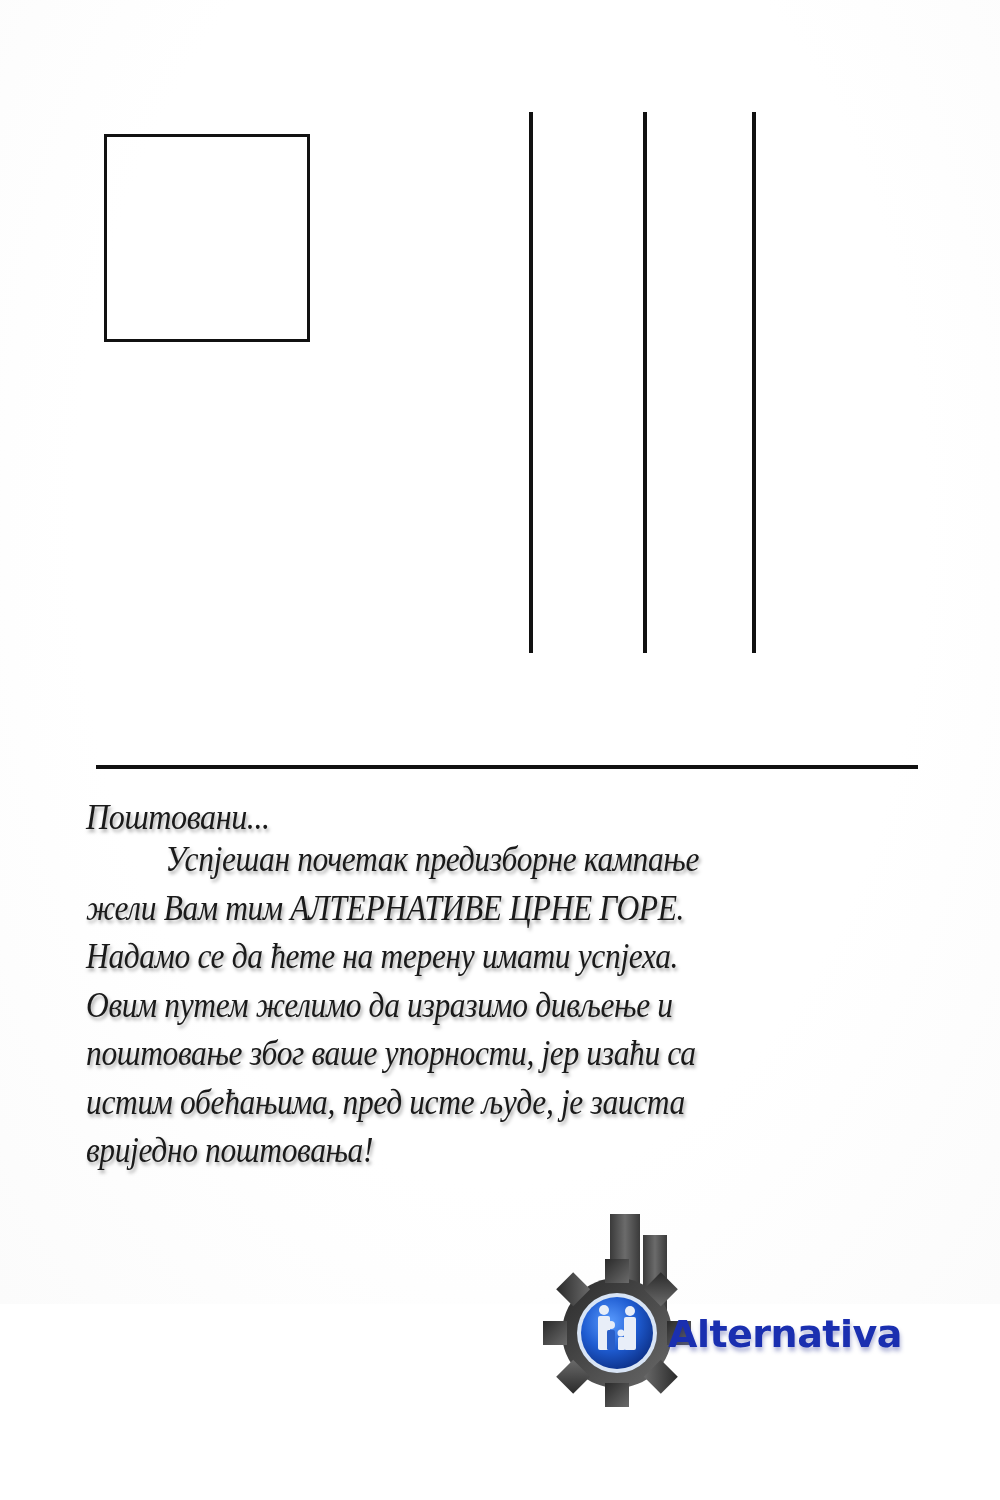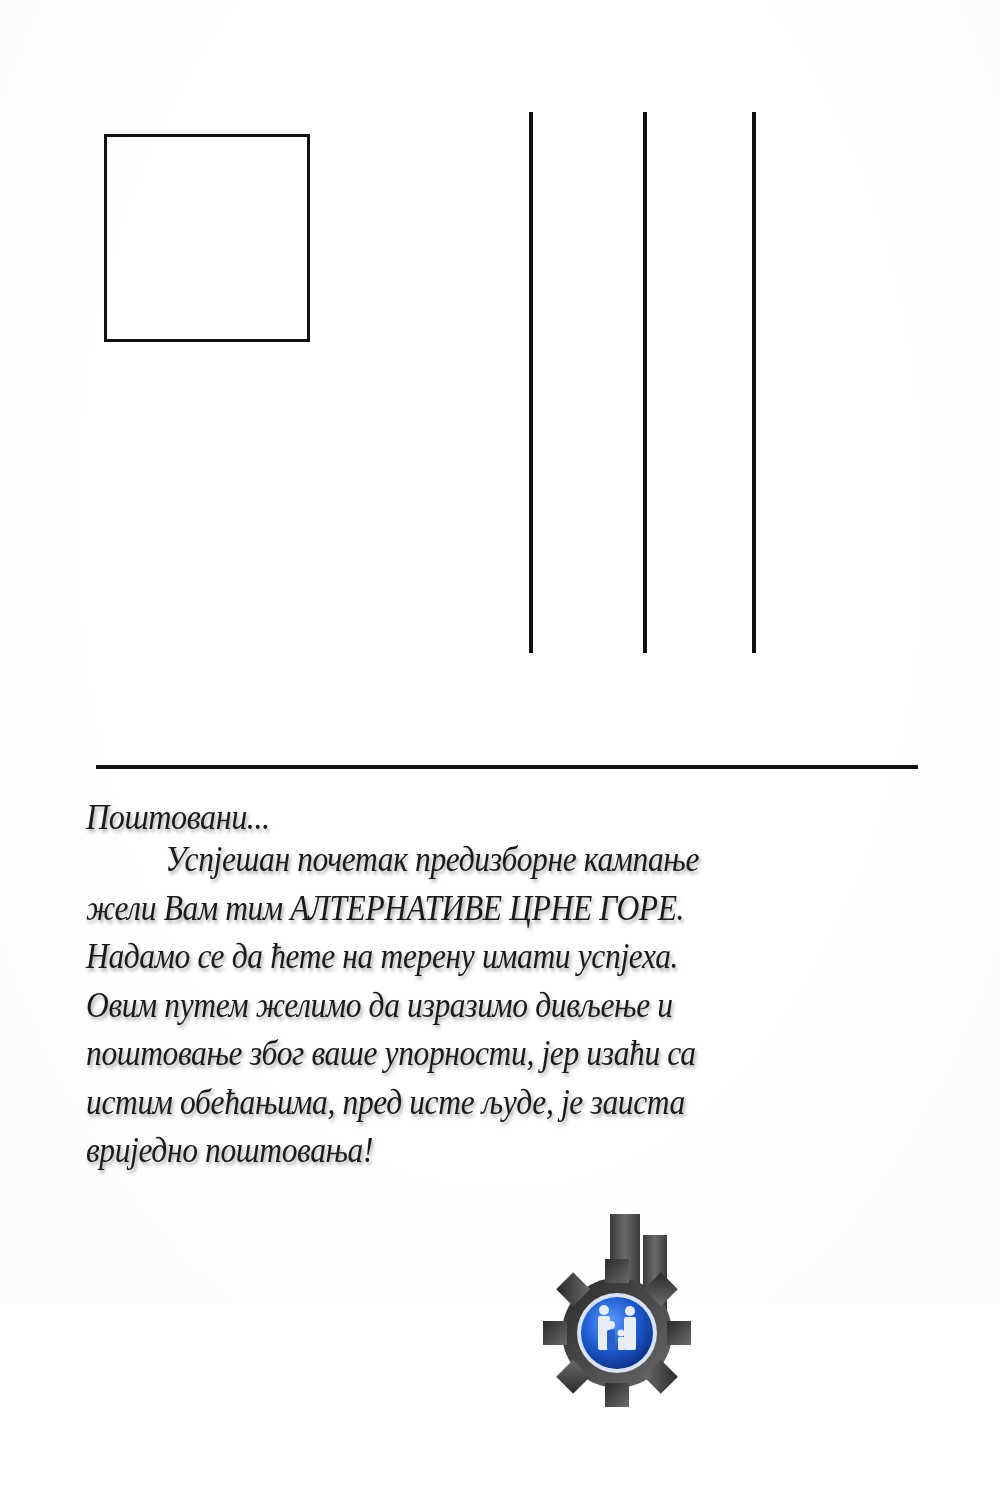--- a/index.html
+++ b/index.html
@@ -160,15 +160,16 @@
         <circle cx="64" cy="110" r="5"></circle>
         <rect x="58" y="116" width="12" height="34" rx="2"></rect>
         <circle cx="90" cy="111" r="5"></circle>
         <rect x="84" y="117" width="12" height="33" rx="2"></rect>
         <circle cx="71" cy="125" r="4"></circle>
         <rect x="67" y="130" width="8" height="20" rx="1.5" fill="#2a5fc8"></rect>
         <circle cx="81" cy="133" r="3.5"></circle>
         <rect x="78" y="137" width="7" height="13" rx="1.5"></rect>
       </g>
     </svg>
+    <div class="logo-text">Alternativa</div>
   </div>
 
 </div>
 
 </body></html>

